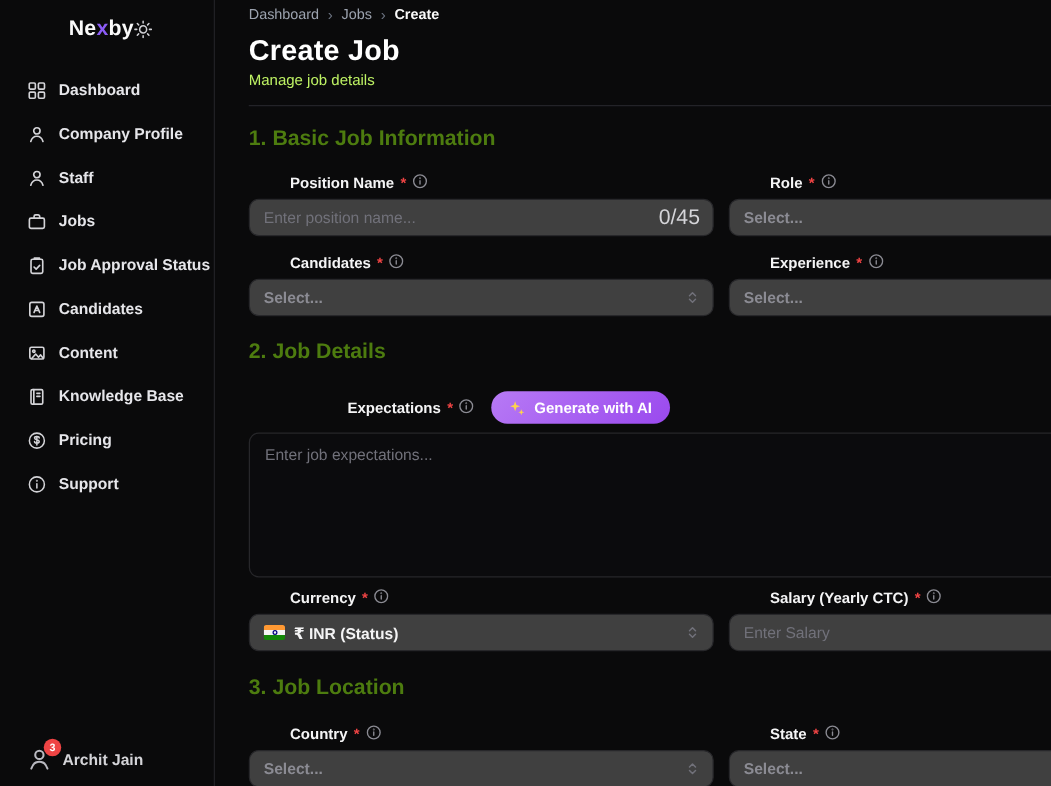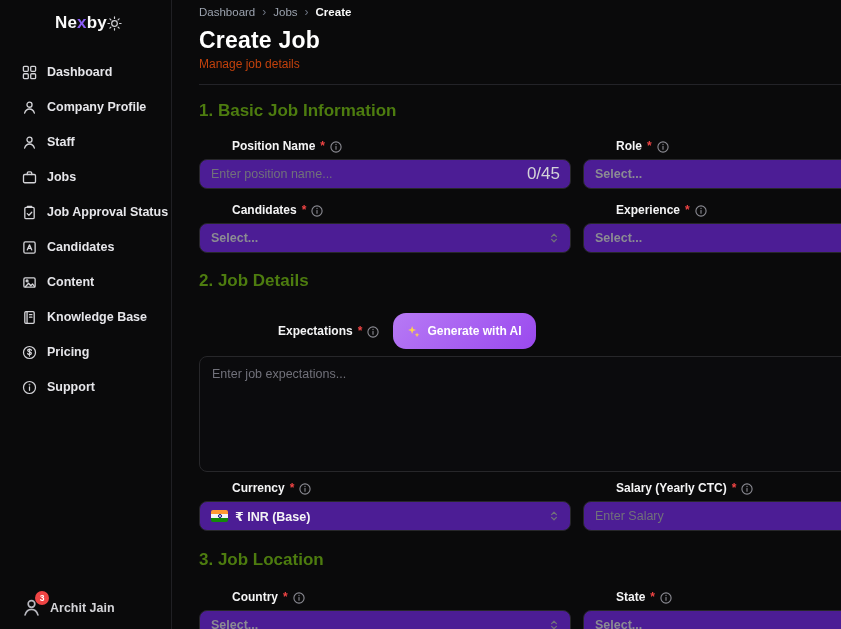--- a/index.html
+++ b/index.html
@@ -45,59 +45,59 @@
     display:flex; align-items:center; justify-content:center; padding:0 3px;
   }
   .user-name { font-size:12.5px; font-weight:600; color:#d4d4d8; }
 
   
   .main { flex:1; padding:5px 0 0 27px; overflow:hidden; position:relative; }
   .breadcrumb { display:flex; align-items:center; gap:7px; font-size:11.5px; color:#9ca3af; }
   .breadcrumb .sep { color:#6b7280; font-size:12px; }
   .breadcrumb .current { color:#fafafa; font-weight:700; }
   .page-title { margin-top:8px; font-size:23px; font-weight:800; letter-spacing:.2px; color:#fff; }
-  .page-subtitle { margin-top:3px; font-size:12px; color:#c2410c; }
+  .page-subtitle { margin-top:3px; font-size:12px; color:#bef264; }
   .header-divider { margin-top:13px; height:1px; background:#232328; width:100%; }
 
   .section-heading { font-size:17px; font-weight:700; color:#4d7c0f; }
   .sh-1 { margin-top:16px; }
   .sh-2 { margin-top:18px; }
   .sh-3 { margin-top:19px; }
 
   .grid2 { display:grid; grid-template-columns:372px 372px; column-gap:12px; row-gap:14px; width:756px; }
   .g-basic { margin-top:18px; }
   .g-money { margin-top:9px; }
   .g-loc { margin-top:20px; }
 
   .field-label {
-    display:flex; align-items:flex-end; gap:5px;
+    display:flex; align-items:flex-start; gap:5px;
     font-size:12px; font-weight:700; color:#f4f4f5; margin-bottom:6px;padding-left:33px;
   }
   .req { color:#ef4444; font-weight:700; }
   .info-icon { color:#8b8b93; display:flex; align-items:center; }
 
   .control {
     height:30px; border:1px solid #27272a; border-radius:8px;
-    background:#4c1d95; display:flex; align-items:center;
+    background:#404040; display:flex; align-items:center;
     padding:0 11px; position:relative; width:100%;
   }
   .control input {
     background:transparent; border:none; outline:none; width:100%;
     color:#e4e4e7; font-size:12.5px; font-family:inherit;
   }
   .control input::placeholder { color:#71717a; }
   .char-counter { position:absolute; right:10px; font-size:17px; color:#d4d4d8; }
   .select-value { font-size:12.5px; font-weight:600; color:#8b8b93; }
   .select-value.bright { color:#f4f4f5; display:flex; align-items:center; gap:7px; }
   .chevrons { position:absolute; right:10px; color:#71717a; display:flex; align-items:center; }
   .control.select { cursor:pointer; }
 
   .expect-row { margin-top:22px; display:flex; align-items:center; gap:14px; }
   .ai-button {
-    height:36px; padding:0 14px; border:none; border-radius:13px;
+    height:26px; padding:0 14px; border:none; border-radius:13px;
     background:linear-gradient(135deg,#b77af5 0%,#9a49ee 100%);
     color:#fff; font-size:12px; font-weight:700; font-family:inherit;
     display:flex; align-items:center; gap:7px; cursor:pointer;
   }
   .sparkle { color:#fcd34d; display:flex; align-items:center; }
 
   .textarea-wrap {
     margin-top:7px; width:756px; height:116px;
     border:1px solid #27272a; border-radius:8px; background:#0b0b0d;
   }
@@ -380,21 +380,21 @@
         </span>
       </div>
       <div class="control select">
         <span class="select-value bright">
           <span class="flag">
               <span class="s1"></span>
               <span class="s2"></span>
               <span class="s3"></span>
               <span class="chakra"></span>
             </span>
-          <span>₹ INR (Base)</span>
+          <span>₹ INR (Status)</span>
         </span>
         <span class="chevrons">
           <svg width="12" height="12" viewBox="0 0 14 14" fill="none" stroke="currentColor" stroke-width="1.4" stroke-linecap="round" stroke-linejoin="round">
               <path d="M4.2 5.4L7 2.6l2.8 2.8M4.2 8.6L7 11.4l2.8-2.8"></path>
             </svg>
         </span>
       </div>
     </div>
 
     <div class="field">

